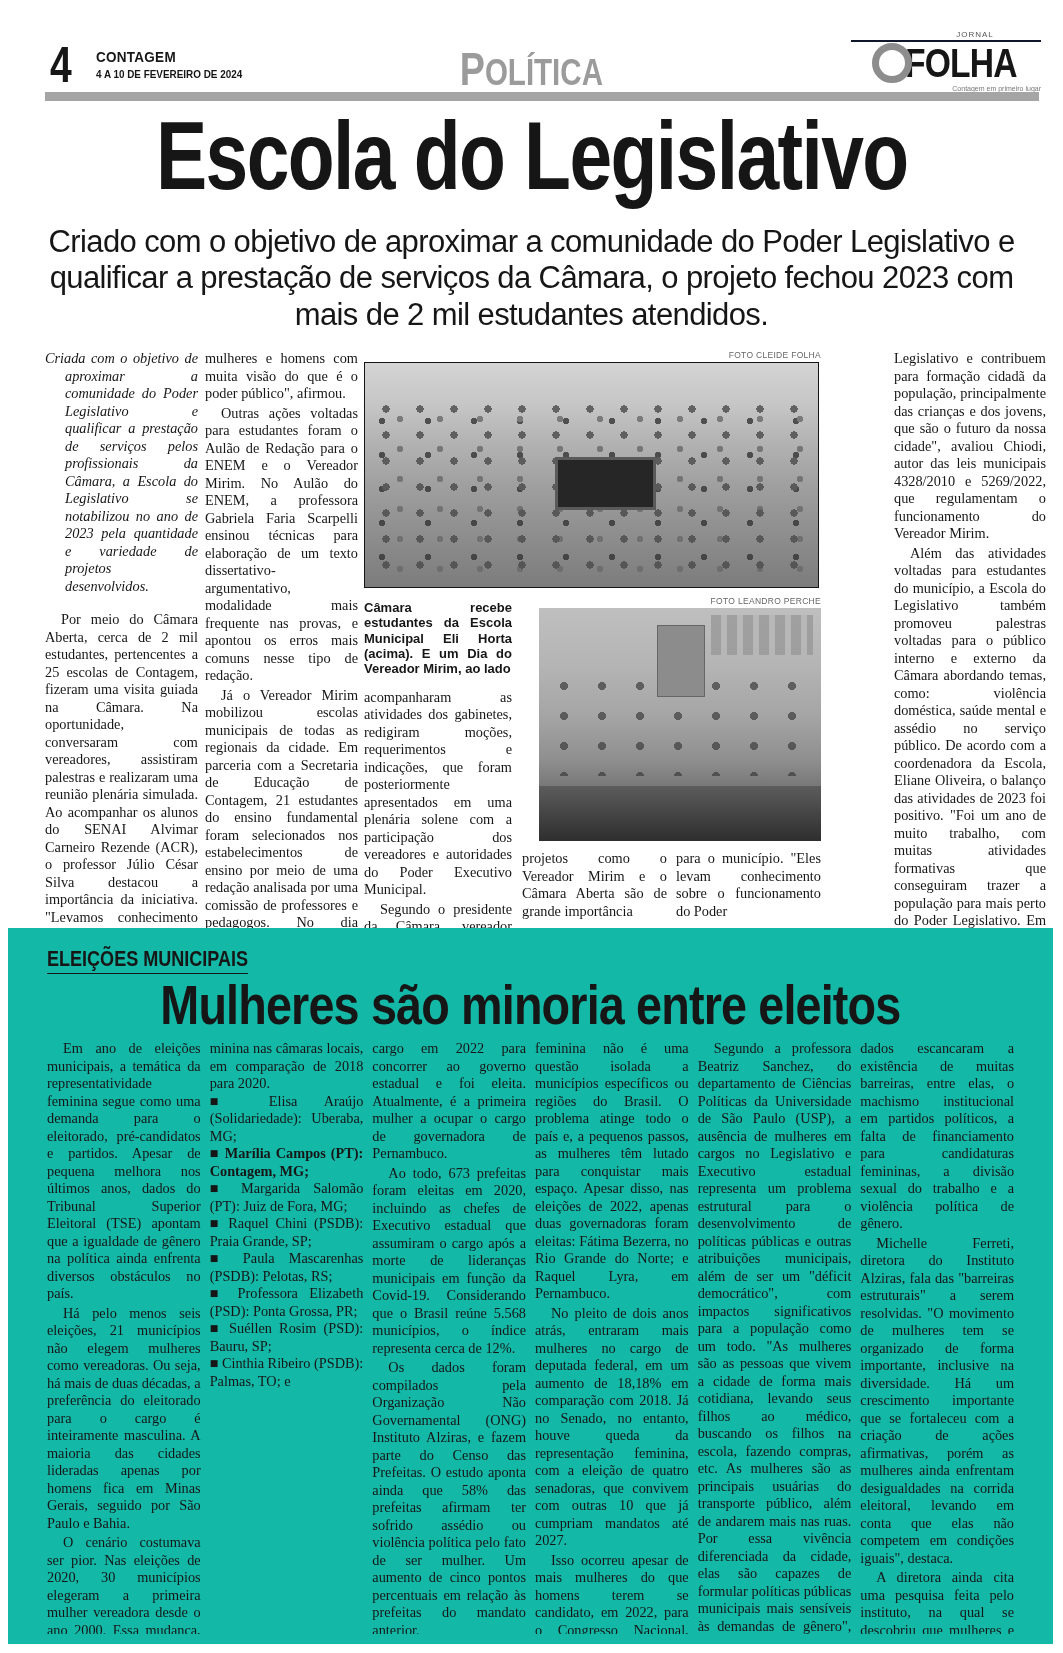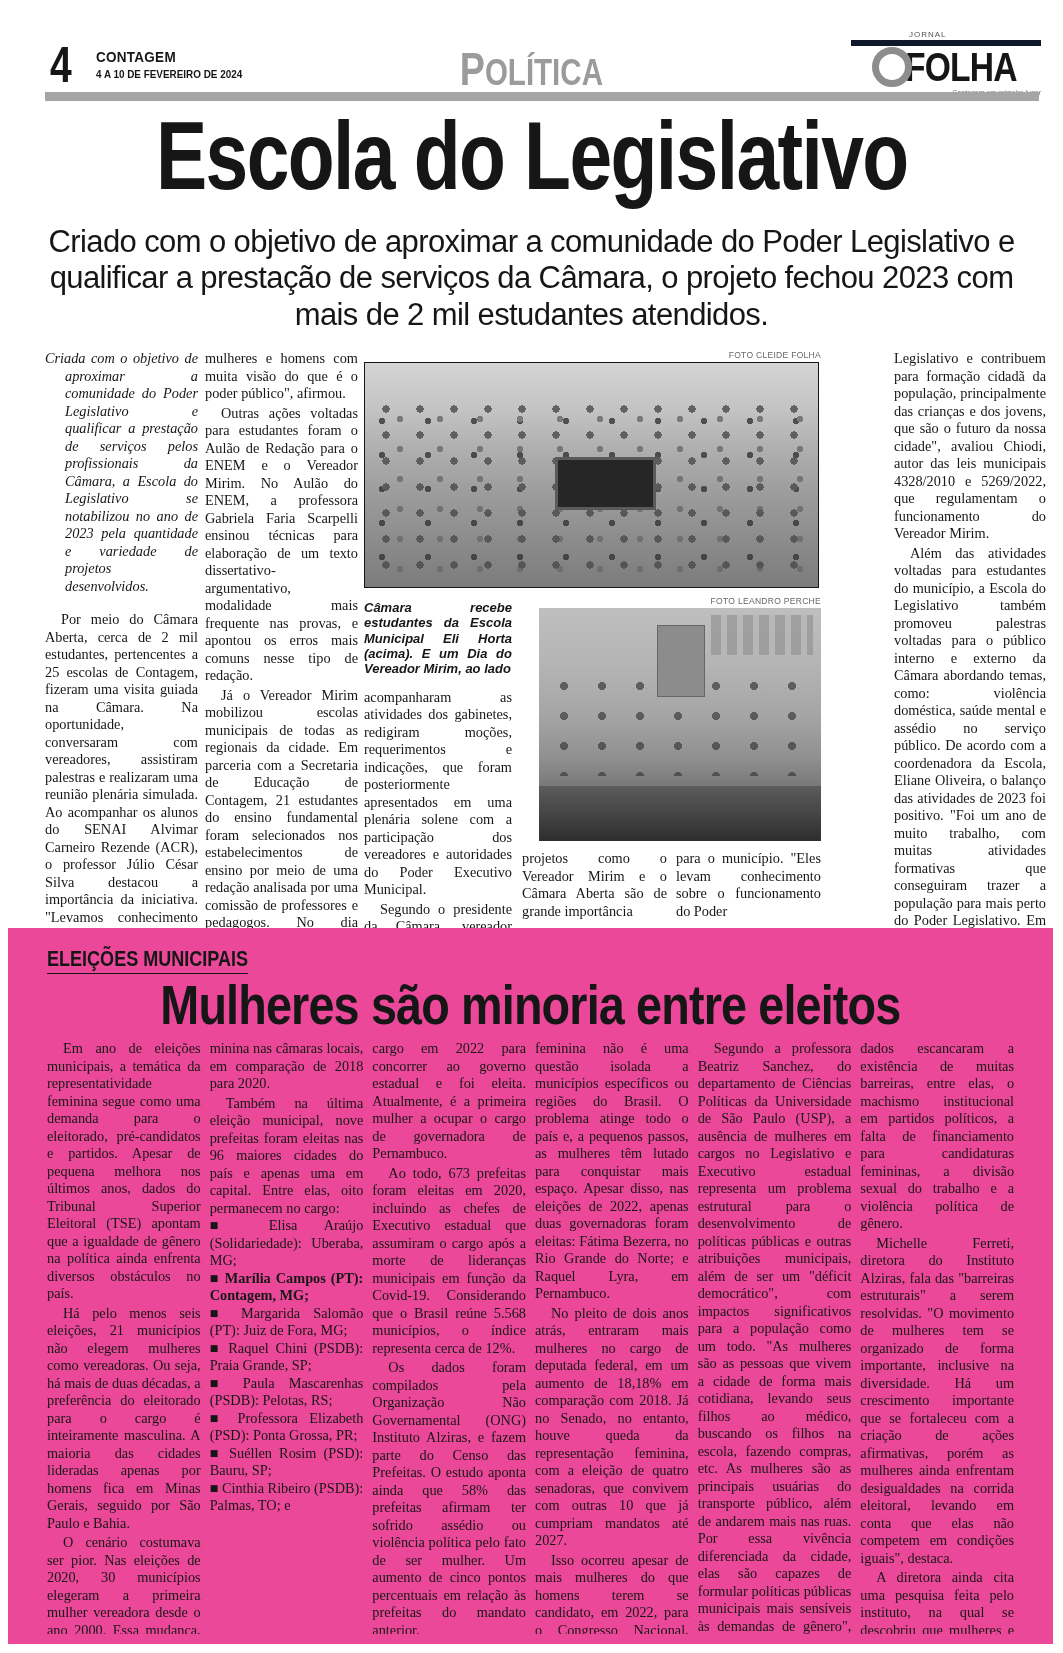--- a/index.html
+++ b/index.html
@@ -9,22 +9,22 @@
   .pagenum{position:absolute;left:50px;top:40px;font-family:"Liberation Sans",sans-serif;
            font-weight:bold;font-size:50px;line-height:1;transform:scaleX(.78);transform-origin:left top;}
   .edition{position:absolute;left:96px;top:48px;font-family:"Liberation Sans",sans-serif;font-weight:bold;}
   .edition .name{font-size:15px;letter-spacing:.3px;transform:scaleX(.9);transform-origin:left;display:block;}
   .edition .date{font-size:11px;margin-top:3px;transform:scaleX(.9);transform-origin:left;display:block;}
   .section-wrap{position:absolute;left:0;right:0;top:42px;text-align:center;}
   .section-title{display:inline-block;font-family:"Liberation Sans",sans-serif;font-weight:bold;
                  font-size:36px;color:#9b9b9b;transform:scaleX(.82);letter-spacing:0;}
   .section-title::first-letter{font-size:46px;}
   .logo{position:absolute;right:22px;top:30px;width:190px;text-align:right;}
-  .logo-top{font-family:"Liberation Sans",sans-serif;font-size:8px;color:#555;text-align:left;
-            padding-left:58px;border-bottom:6px solid #0f172a;padding-bottom:1px;letter-spacing:1px;}
+  .logo-top{font-family:"Liberation Sans",sans-serif;font-size:8px;color:#555;text-align:center;
+            padding-left:58px;border-bottom:2px solid #0f172a;padding-bottom:1px;letter-spacing:1px;}
   .logo-main{display:flex;align-items:flex-start;justify-content:flex-end;margin-top:1px;}
   .logo-ring{display:inline-block;width:26px;height:26px;border:7px solid #8d8d8d;border-radius:50%;
              margin-right:-7px;z-index:1;}
   .logo-name{font-family:"Liberation Sans",sans-serif;font-weight:bold;font-size:41px;line-height:1;
              transform:scaleX(.82);transform-origin:left;letter-spacing:-1px;}
   .logo-tagline{font-family:"Liberation Sans",sans-serif;font-size:7px;color:#777;margin-top:1px;}
   .topbar{position:absolute;left:45px;right:24px;top:92px;height:9px;background:#a5a5a5;}
   
   .hl-wrap{position:absolute;left:0;right:0;top:108px;text-align:center;}
   .headline1{display:inline-block;white-space:nowrap;font-family:"Liberation Sans",sans-serif;
@@ -45,36 +45,36 @@
   .photo1{position:absolute;left:0;top:12px;width:453px;height:224px;border:1px solid #151515;
     background:linear-gradient(180deg,#d4d4d4 0%,#c6c6c6 18%,#b0b0b0 38%,#9f9f9f 55%,#8f8f8f 75%,#7c7c7c 100%);}
   .photo1::before{content:"";position:absolute;left:2%;right:2%;top:16%;bottom:6%;opacity:.8;
     background:
       radial-gradient(circle 6px at 12px 10px,#4a4a4a 60%,transparent 61%) 0 0/34px 26px repeat,
       radial-gradient(circle 5px at 26px 20px,#6a6a6a 60%,transparent 61%) 0 0/40px 30px repeat,
       radial-gradient(circle 5px at 8px 22px,#353535 60%,transparent 61%) 0 0/46px 34px repeat;}
   .ph1-screen{position:absolute;left:42%;top:42%;width:21%;height:21%;background:#262626;border:3px solid #5a5a5a;}
   .mid-lower{position:absolute;left:0;right:0;top:246px;bottom:0;}
   .capcol{position:absolute;left:0;top:4px;width:148px;}
-  .caption{font-family:"Liberation Sans",sans-serif;font-weight:bold;font-style:italic;font-size:13px;
+  .caption{font-family:"Liberation Sans",sans-serif;font-weight:bold;font-size:13px;
            line-height:1.18;text-align:center;margin:0 0 12px 0 !important;}
   .rightpart{position:absolute;left:158px;top:0;width:299px;}
   .photo2{position:relative;margin-top:2px;margin-left:17px;width:282px;height:233px;
     background:linear-gradient(180deg,#bfbfbf 0%,#b4b4b4 25%,#a6a6a6 45%,#8f8f8f 65%,#6d6d6d 82%,#474747 100%);}
   .photo2::before{content:"";position:absolute;left:4%;right:4%;top:28%;bottom:28%;opacity:.7;
     background:radial-gradient(circle 7px at 14px 12px,#3c3c3c 60%,transparent 61%) 0 0/38px 30px repeat;}
   .ph2-bench{position:absolute;left:0;bottom:0;width:100%;height:24%;
     background:linear-gradient(180deg,#5c5c5c,#2e2e2e);}
   .ph2-podium{position:absolute;left:42%;top:7%;width:16%;height:30%;background:#8c8c8c;border:1px solid #666;}
   .ph2-chairs{position:absolute;right:3%;top:3%;width:36%;height:17%;opacity:.8;
     background:repeating-linear-gradient(90deg,#989898 0 10px,#b6b6b6 10px 16px);}
   .underrow{display:flex;gap:9px;margin-top:9px;align-items:center;}
   .underrow p{flex:1;}
   
-  #a2{position:absolute;top:928px;left:8px;width:1045px;height:716px;background:#ec4899;}
+  #a2{position:absolute;top:928px;left:8px;width:1045px;height:716px;background:#14b8a6;}
   .kicker-wrap{margin:18px 0 0 39px;}
   .kicker{display:inline-block;font-family:"Liberation Sans",sans-serif;font-weight:bold;font-size:22px;
           transform:scaleX(.82);transform-origin:left;border-bottom:1.5px solid #161616;padding-bottom:1px;}
   .hl2-wrap{text-align:center;margin-top:4px;}
   .headline2{display:inline-block;white-space:nowrap;font-family:"Liberation Sans",sans-serif;font-weight:bold;
              font-size:55px;line-height:1;transform:scaleX(.85);letter-spacing:-1px;}
   .a2cols{position:absolute;left:39px;right:39px;top:112px;bottom:10px;display:flex;gap:9px;
           font-size:14.3px;line-height:1.225;overflow:hidden;}
   .a2col{flex:1;min-width:0;}
   .a2col p{margin:0;text-align:justify;}
@@ -158,21 +158,20 @@
       <span class="headline2">Mulheres são minoria entre eleitos</span>
     </div>
     <div class="a2cols">
       <div class="a2col">
         <p class="ind">Em ano de eleições municipais, a temática da representatividade feminina segue como uma demanda para o eleitorado, pré-candidatos e partidos. Apesar de pequena melhora nos últimos anos, dados do Tribunal Superior Eleitoral (TSE) apontam que a igualdade de gênero na política ainda enfrenta diversos obstáculos no país.</p>
         <p class="ind pgap">Há pelo menos seis eleições, 21 municípios não elegem mulheres como vereadoras. Ou seja, há mais de duas décadas, a preferência do eleitorado para o cargo é inteiramente masculina. A maioria das cidades lideradas apenas por homens fica em Minas Gerais, seguido por São Paulo e Bahia.</p>
         <p class="ind pgap">O cenário costumava ser pior. Nas eleições de 2020, 30 municípios elegeram a primeira mulher vereadora desde o ano 2000. Essa mudança, de acordo com o TSE, indica uma diminuição de 58,8% na sub-representação fe-</p>
       </div>
       <div class="a2col">
         <p>minina nas câmaras locais, em comparação de 2018 para 2020.</p>
-        <p class="ind pgap">Também na última eleição municipal, nove prefeitas foram eleitas nas 96 maiores cidades do país e apenas uma em capital. Entre elas, oito permanecem no cargo:</p>
         <p class="mayor">■ Elisa Araújo (Solidariedade): Uberaba, MG;</p>
         <p class="mayor bold">■ Marília Campos (PT): Contagem, MG;</p>
         <p class="mayor">■ Margarida Salomão (PT): Juiz de Fora, MG;</p>
         <p class="mayor">■ Raquel Chini (PSDB): Praia Grande, SP;</p>
         <p class="mayor">■ Paula Mascarenhas (PSDB): Pelotas, RS;</p>
         <p class="mayor">■ Professora Elizabeth (PSD): Ponta Grossa, PR;</p>
         <p class="mayor">■ Suéllen Rosim (PSD): Bauru, SP;</p>
         <p class="mayor">■ Cinthia Ribeiro (PSDB): Palmas, TO; e</p>
 
       </div>

